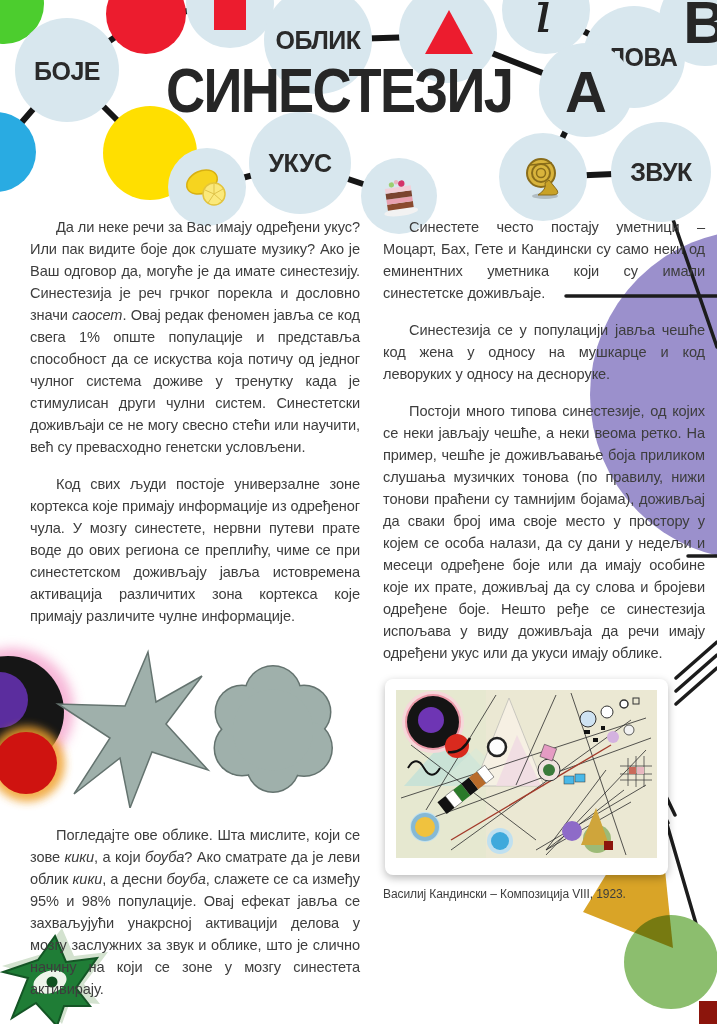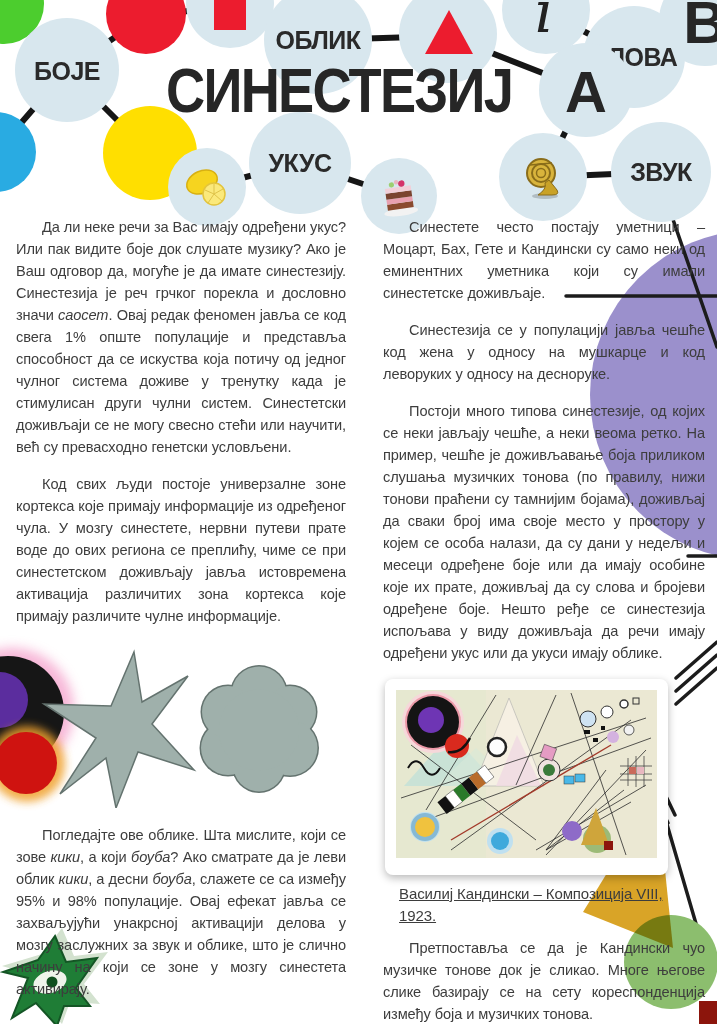--- a/index.html
+++ b/index.html
@@ -6,27 +6,27 @@
   .page{position:relative;width:717px;height:1024px;background:#ffffff;overflow:hidden;margin:0 auto;
         font-family:"Liberation Sans",sans-serif;}
   .decor,.network{position:absolute;left:0;top:0;pointer-events:none;}
   .decor{z-index:0;}
   .network{z-index:1;}
   .page-title{position:absolute;left:166px;top:54px;z-index:2;font-size:63px;font-weight:bold;
         color:#262626;letter-spacing:-2px;transform:scaleX(.86);transform-origin:left top;white-space:nowrap;}
   .col{position:absolute;top:216px;z-index:2;font-size:14.6px;line-height:22px;color:#3d3d3d;
         text-align:justify;letter-spacing:-0.1px;}
   .col p{margin:0 0 15px;text-indent:26px;}
-  .col-left{left:16px;width:330px;}
+  .col-left{left:30px;width:330px;}
   .col-right{left:383px;width:322px;}
   .shapes-block{margin:2px 0 10px;}
   figure{margin:0;}
   .painting-frame{width:283px;background:#fff;border-radius:8px;box-shadow:0 3px 9px rgba(0,0,0,.28);
         padding:11px;box-sizing:border-box;margin:0 0 8px 2px;}
-  .fig-caption{font-size:15px;color:#3d3d3d;margin:0 16px 10px;text-indent:0;text-align:left;text-decoration:underline;}
+  .fig-caption{font-size:12px;color:#3d3d3d;margin:0 0 10px;text-indent:0;text-align:left;}
   svg text.node-label{font-family:"Liberation Sans",sans-serif;font-weight:bold;fill:#2a2a2a;
         letter-spacing:-0.5px;}
 </style>
 </head>
 <body>
 
 <div class="page">
 
   <svg class="decor" width="717" height="1024" viewBox="0 0 717 1024">
     <defs>
@@ -305,16 +305,15 @@
             <line x1="224" y1="84" x2="256" y2="84"></line>
             <line x1="224" y1="90" x2="256" y2="90"></line>
           </g>
           <rect x="233" y="77" width="7" height="7" fill="#c96a5a"></rect>
           <rect x="241" y="77" width="7" height="7" fill="#e8b7c0"></rect>
         </svg>
       </div>
       <figcaption class="fig-caption">Василиј Кандински – Композиција VIII, 1923.</figcaption>
     </figure>
 
-    <p>Претпоставља се да је Кандински чуо музичке тонове док је сликао. Многе његове слике базирају се на сету кореспонденција између боја и музичких тонова.</p>
   </div>
 
 </div>
 
 </body></html>

